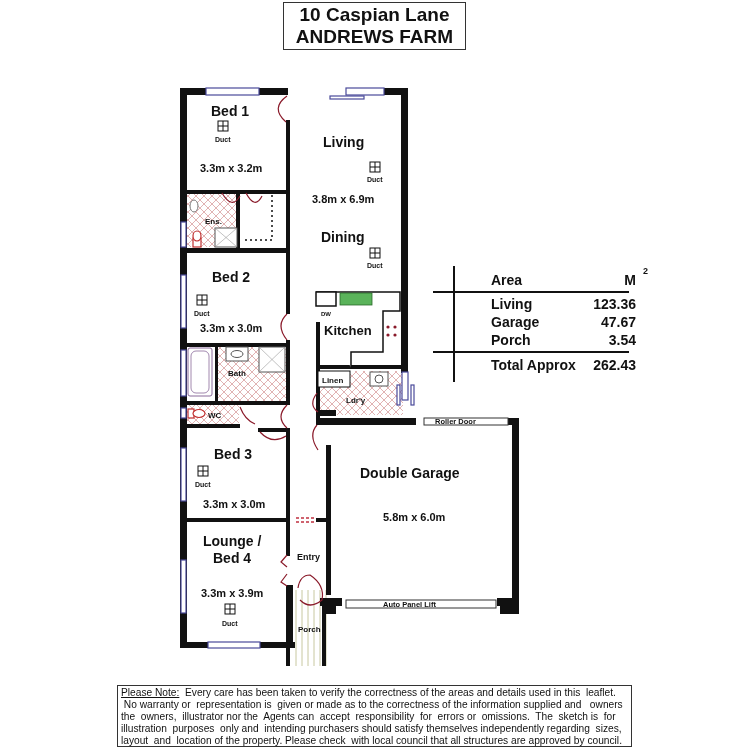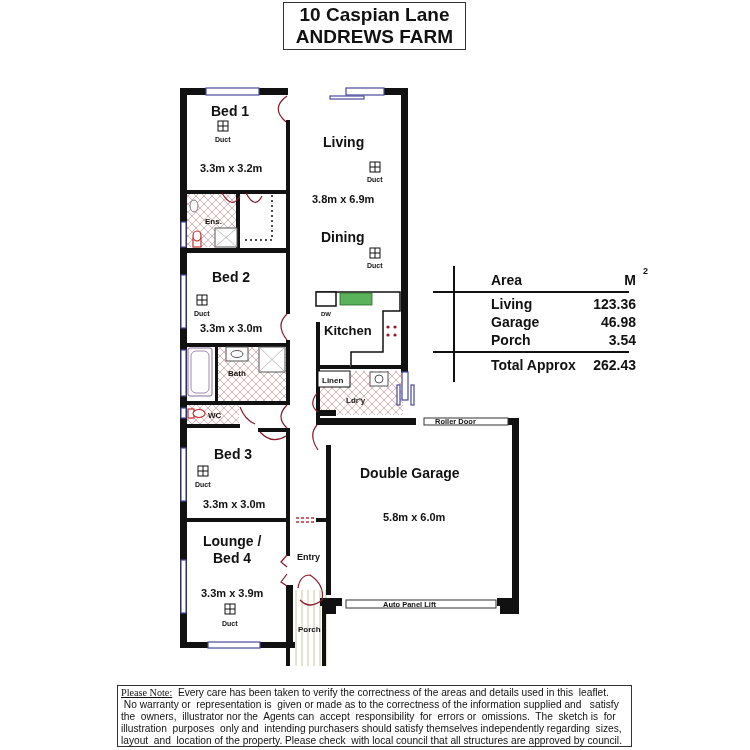--- a/index.html
+++ b/index.html
@@ -7,21 +7,21 @@
   .title-box{position:absolute;left:283px;top:2px;width:183px;height:48px;border:1.5px solid #333;box-sizing:border-box;text-align:center;font-weight:bold;font-size:19px;line-height:22px;padding-top:1px;}
   .title-box div{white-space:nowrap;}
   svg{position:absolute;left:0;top:0;}
   .lbl{font-family:"Liberation Sans",sans-serif;font-weight:bold;fill:#111;}
   .area-table{position:absolute;left:433px;top:266px;width:190px;font-weight:bold;font-size:14px;}
   .area-table .row{position:absolute;left:32px;width:145px;display:flex;justify-content:space-between;margin-left:26px;}
   .area-table .vline{position:absolute;left:20px;top:0;width:2px;height:116px;background:#111;}
   .area-table .hline{position:absolute;left:0;width:196px;height:2px;background:#111;}
   .area-table sup{font-size:9px;position:absolute;right:-12px;top:-6px;}
   .note{position:absolute;left:117px;top:685px;width:515px;height:62px;border:1.5px solid #333;box-sizing:border-box;font-size:10.2px;line-height:12px;padding:1px 3px;text-align:justify;white-space:nowrap;overflow:hidden;}
-  .note u{text-decoration:underline;font-family:Liberation Serif, serif;}
+  .note u{text-decoration:underline;}
 </style>
 </head>
 <body>
 
 <div class="title-box">
   <div>10 Caspian Lane</div>
   <div>ANDREWS FARM</div>
 </div>
 
 <svg width="750" height="750" viewBox="0 0 750 750">
@@ -258,32 +258,32 @@
     <span>Area</span>
     <span style="position:relative;"><span>M</span><sup>2</sup></span>
   </div>
   <div class="hline" style="top:25px;"></div>
   <div class="row" style="top:30px;">
     <span>Living</span>
     <span>123.36</span>
   </div>
   <div class="row" style="top:48px;text-align:right;">
     <span>Garage</span>
-    <span>46.98</span>
+    <span>47.67</span>
   </div>
   <div class="row" style="top:66px;">
     <span>Porch</span>
     <span>3.54</span>
   </div>
   <div class="hline" style="top:85px;"></div>
   <div class="row" style="top:91px;align-items:flex-end;">
     <span>Total Approx</span>
     <span>262.43</span>
   </div>
 </div>
 
 <div class="note">
   <div><u>Please Note:</u><span style="white-space:pre;">  Every care has been taken to verify the correctness of the areas and details used in this  leaflet.</span></div>
-  <div style="white-space:pre;"> No warranty or  representation is  given or made as to the correctness of the information supplied and   satisfy</div>
+  <div style="white-space:pre;"> No warranty or  representation is  given or made as to the correctness of the information supplied and   owners</div>
   <div style="white-space:pre;">the  owners,  illustrator nor the  Agents can  accept  responsibility  for  errors or  omissions.  The  sketch is  for</div>
   <div style="white-space:pre;">illustration  purposes  only and  intending purchasers should satisfy themselves independently regarding  sizes,</div>
   <div style="white-space:pre;">layout  and  location of the property. Please check  with local council that all structures are approved by council.</div>
 </div>
 
 </body></html>

